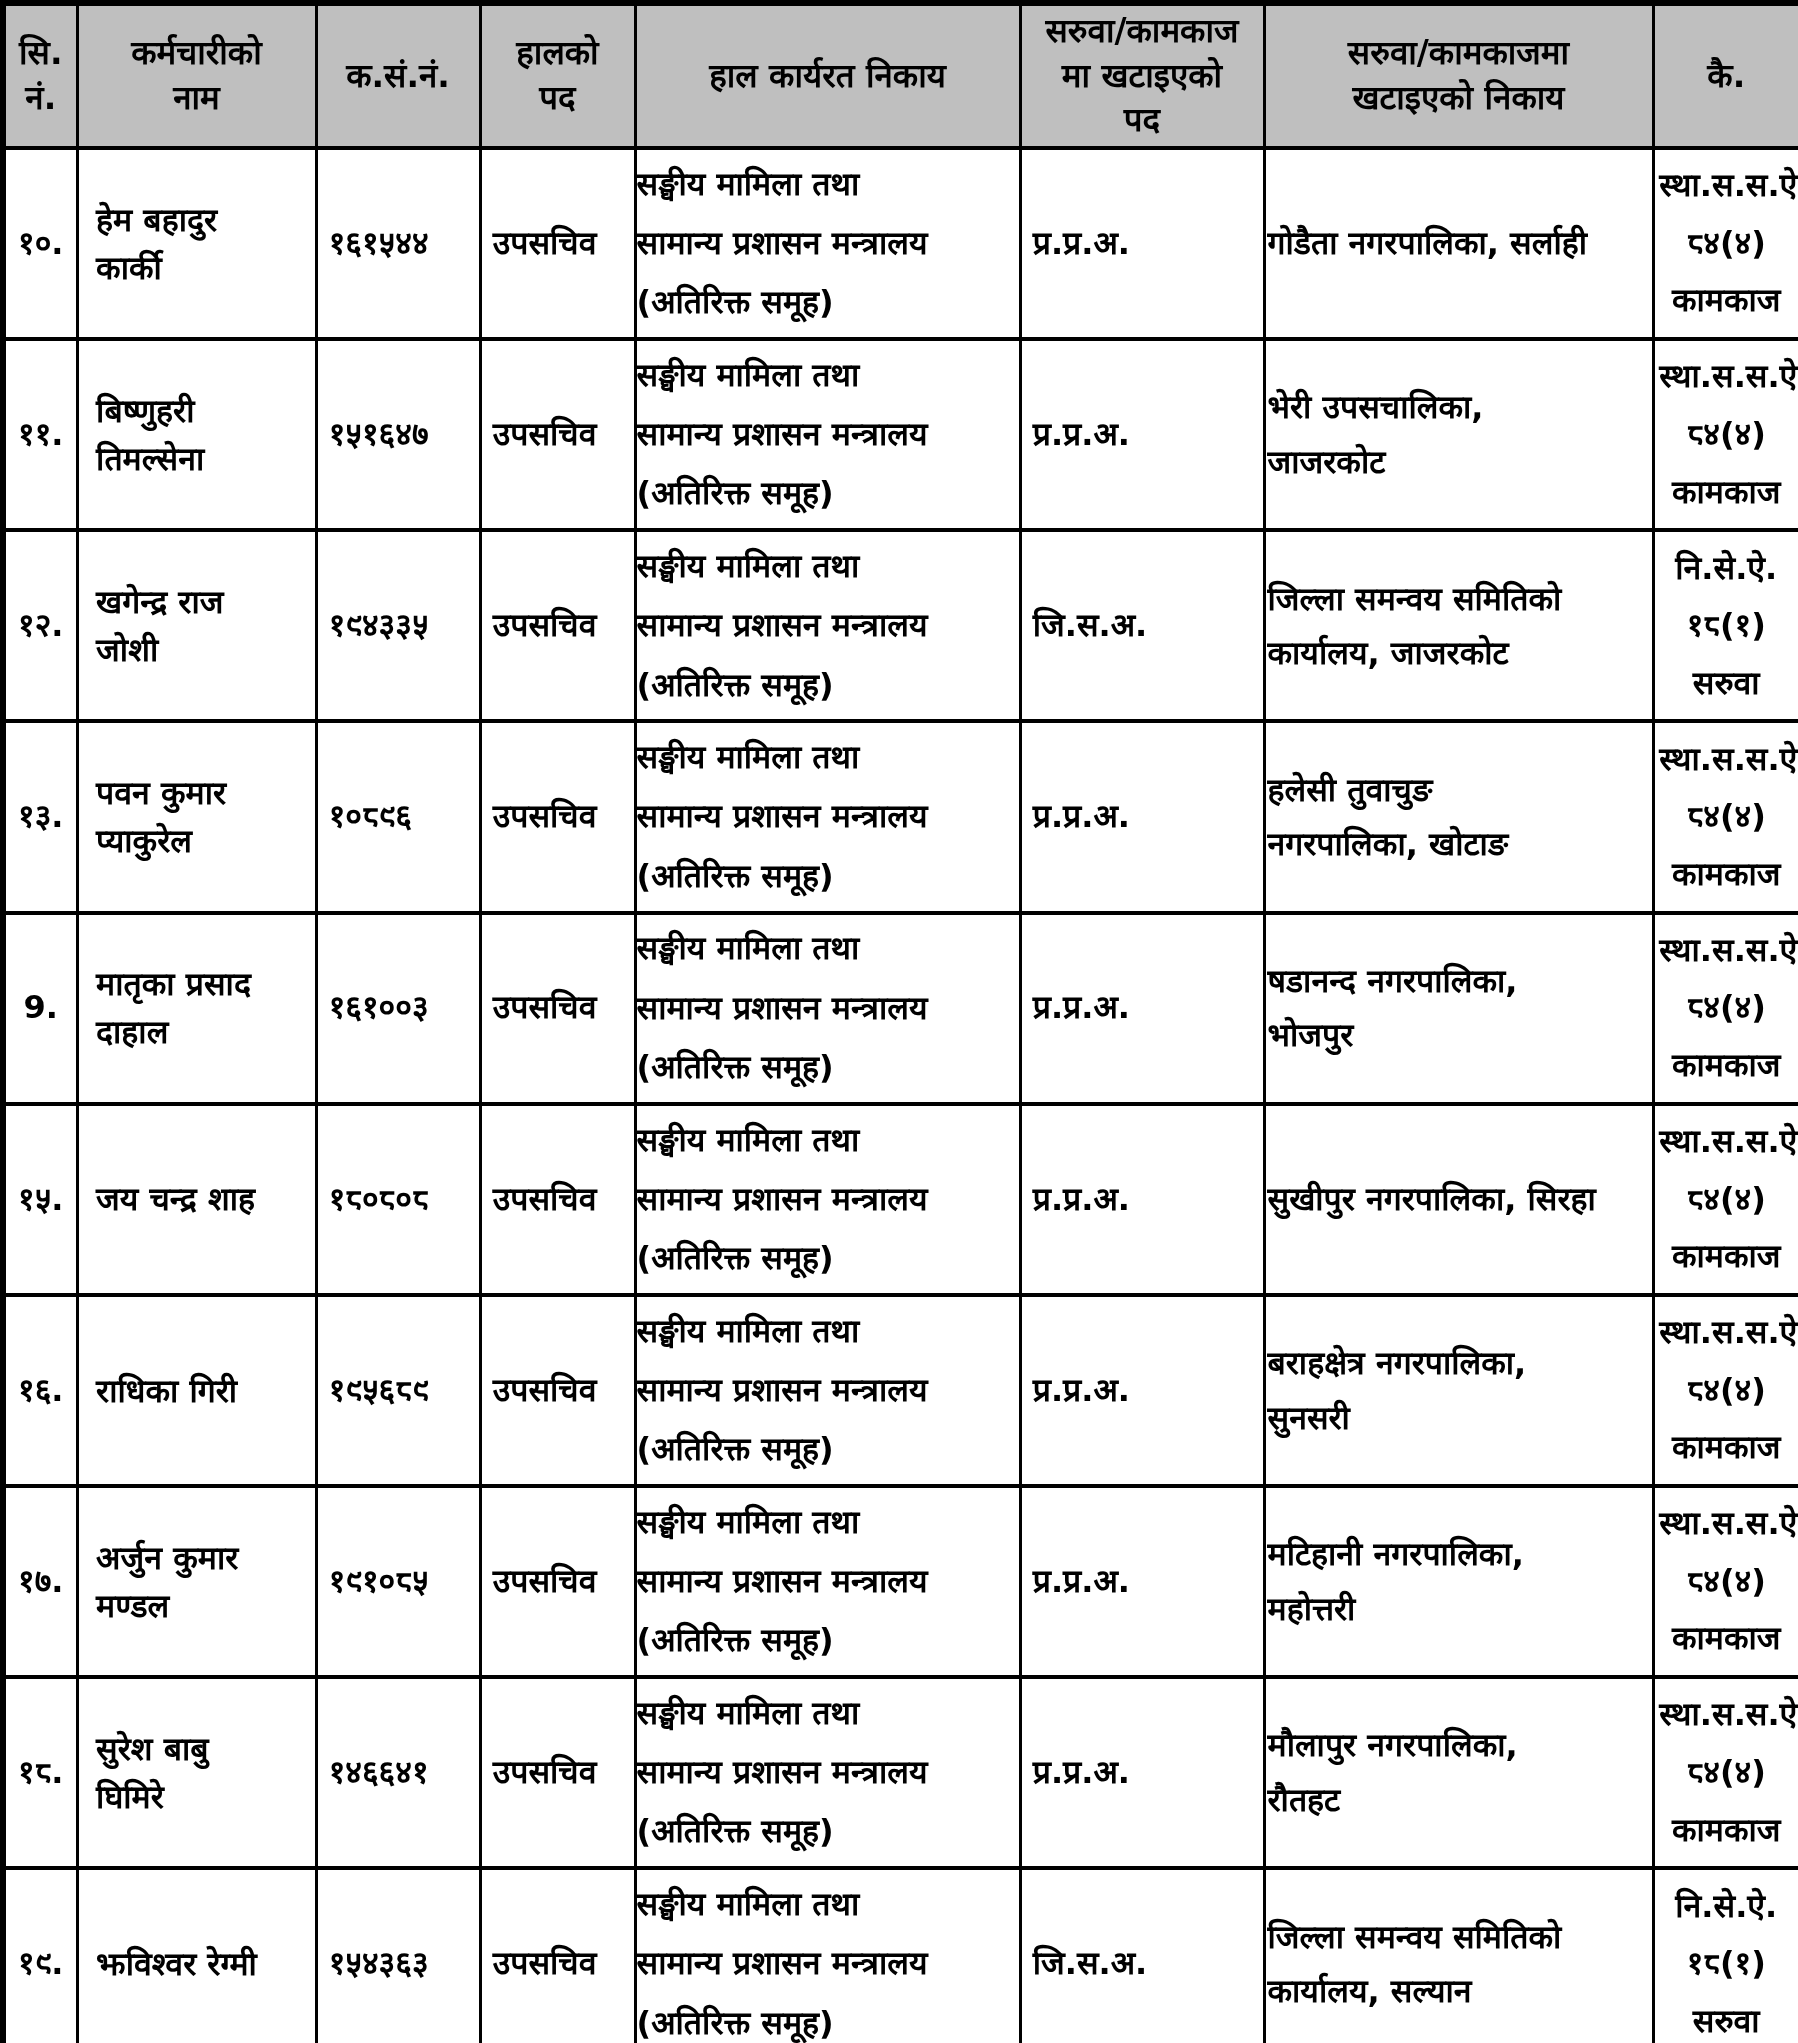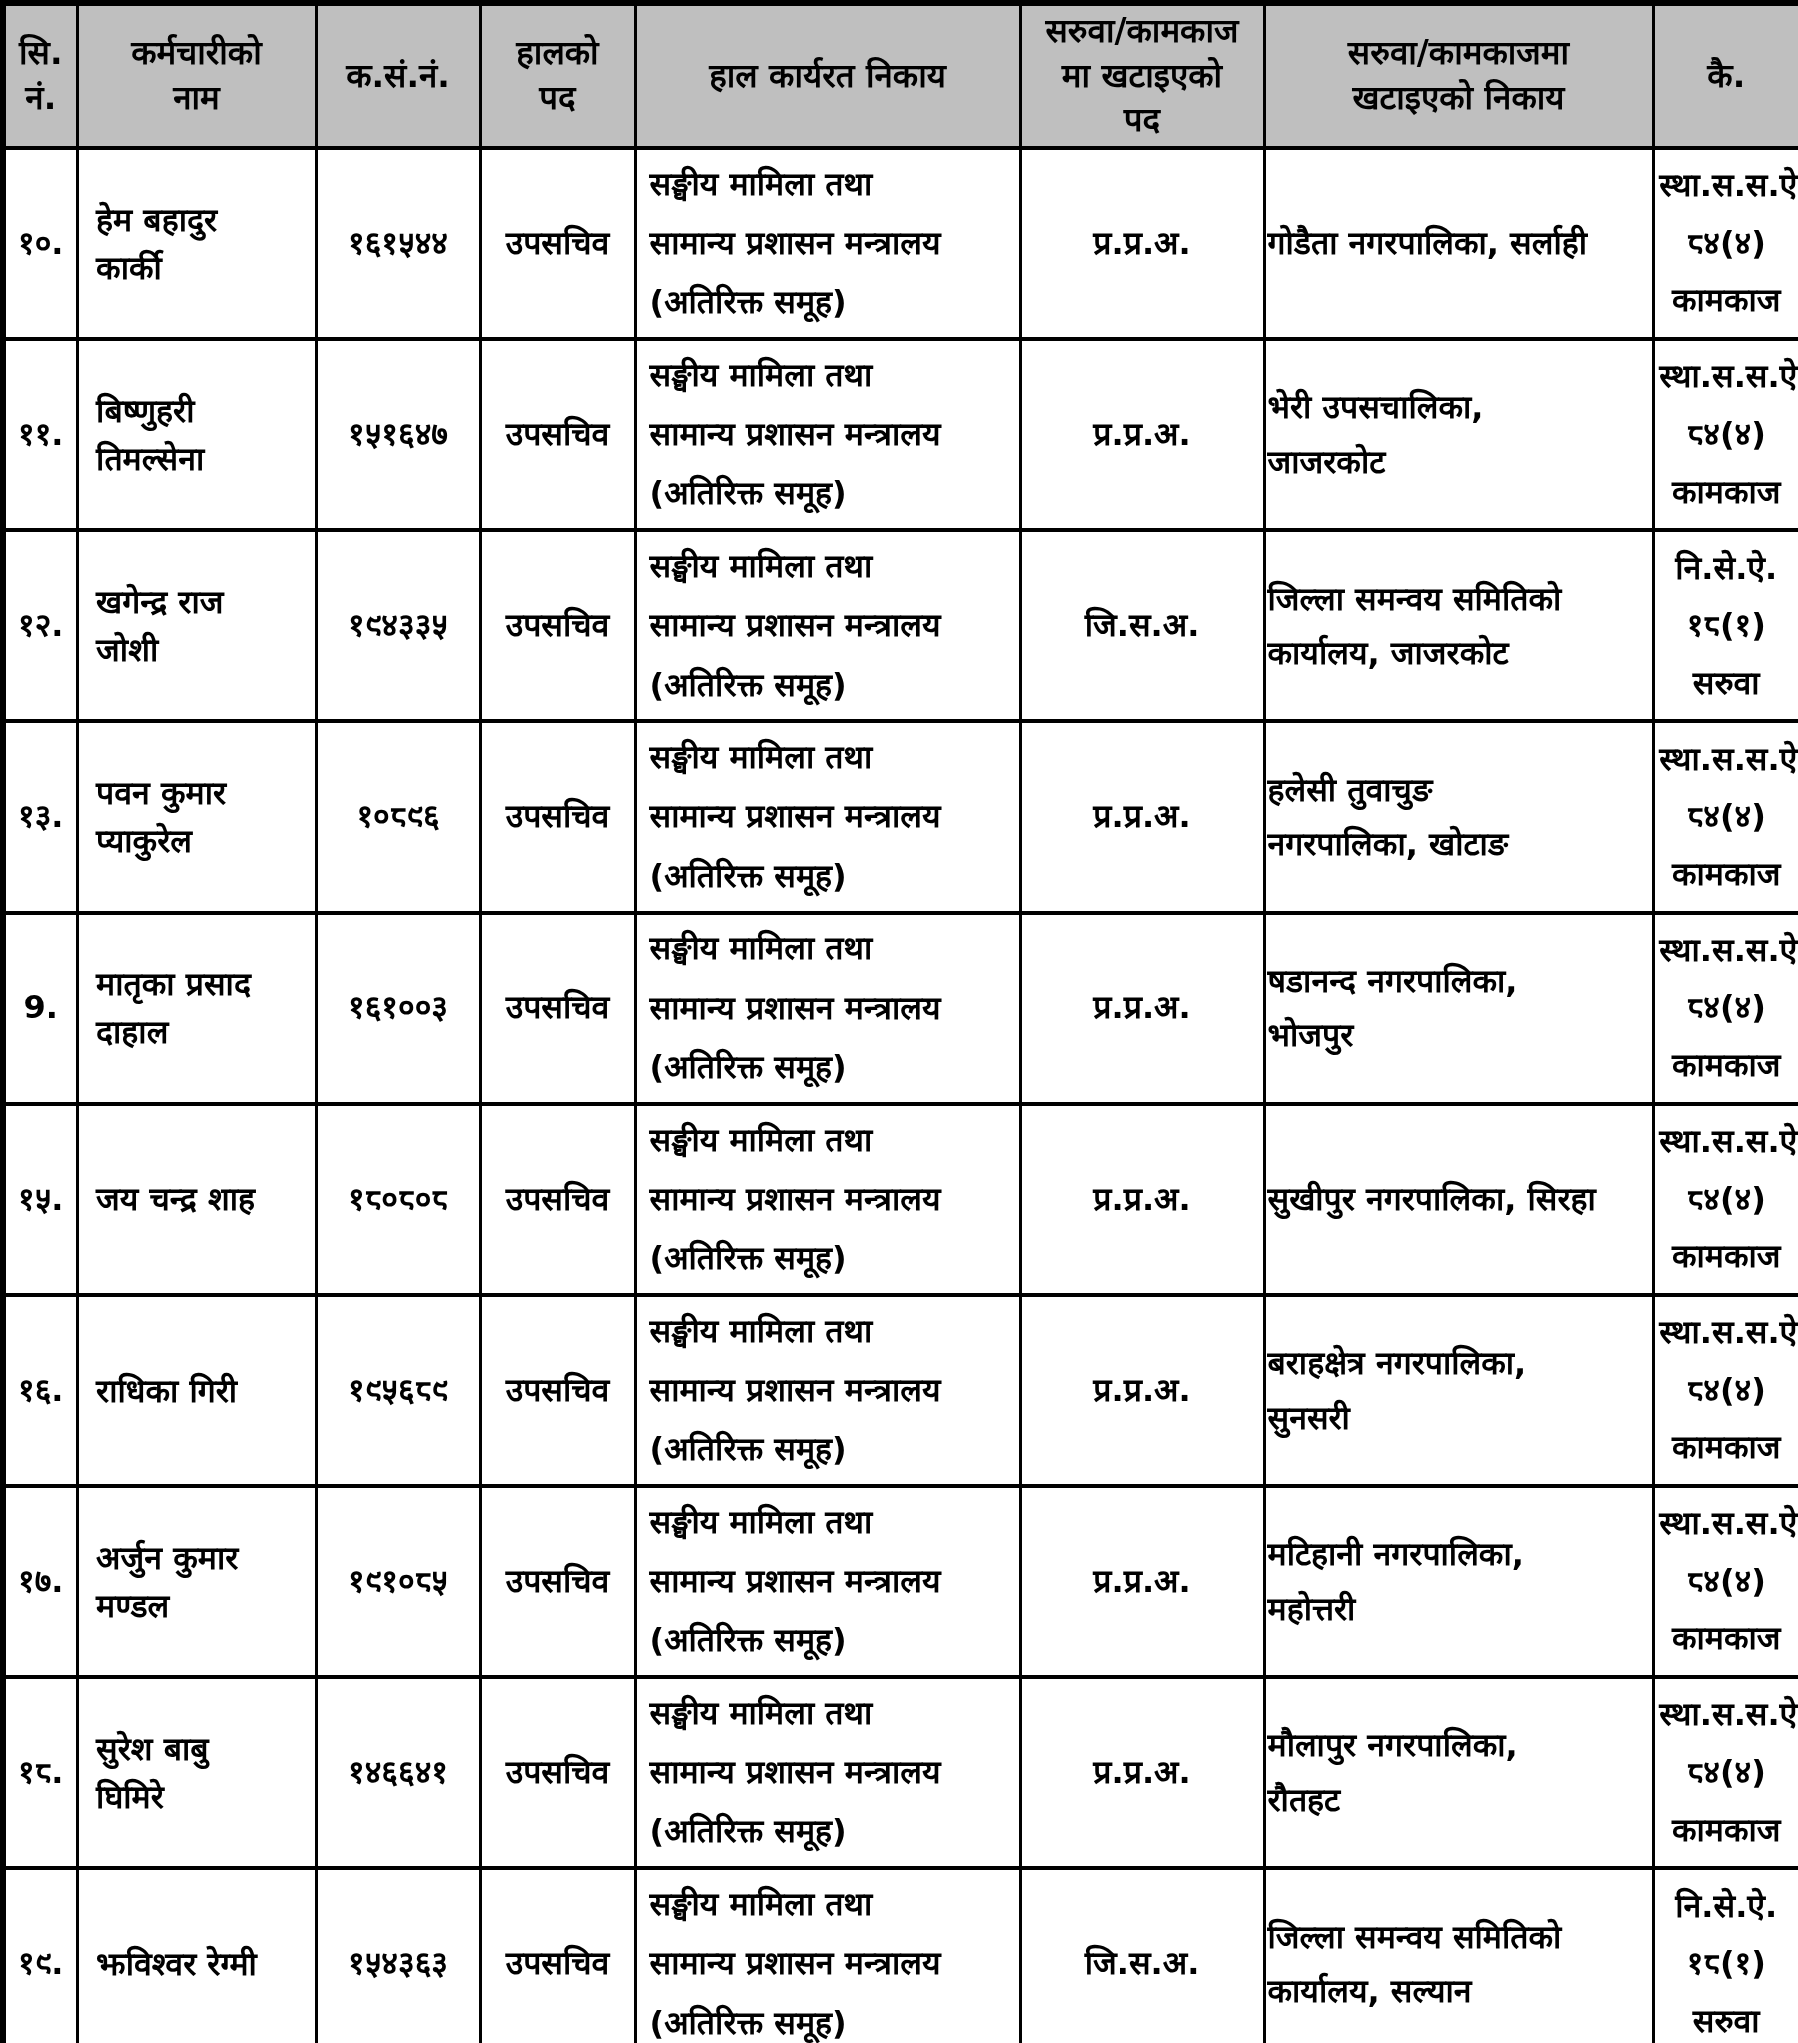--- a/index.html
+++ b/index.html
@@ -36,23 +36,23 @@
   }
   thead th{
     background:var(--header-bg);
     text-align:center;
     height:86px;
     font-size:33px;
     line-height:1.35;
     padding:3.2px 6.4px;
   }
   tbody tr{height:188px;}
-  td.center{text-align:center;}
+  td.center{text-align:left;}
   td.left{text-align:left;}
-  td.cell-current-body{line-height:1.85;padding-left:13px;}
+  td.cell-current-body{line-height:1.85;padding-left:0;}
   td.cell-assigned-body{line-height:1.7;padding-left:2px;}
   td.cell-remarks{line-height:1.8;text-align:center;padding:3.2px 4.8px;}
   td.cell-name{line-height:1.5;padding-left:17.6px;}
   td.cell-sn{padding:4.8px 3.2px;text-align:center;}
 </style>
 </head>
 <body>
 
 <table>
   <colgroup>

